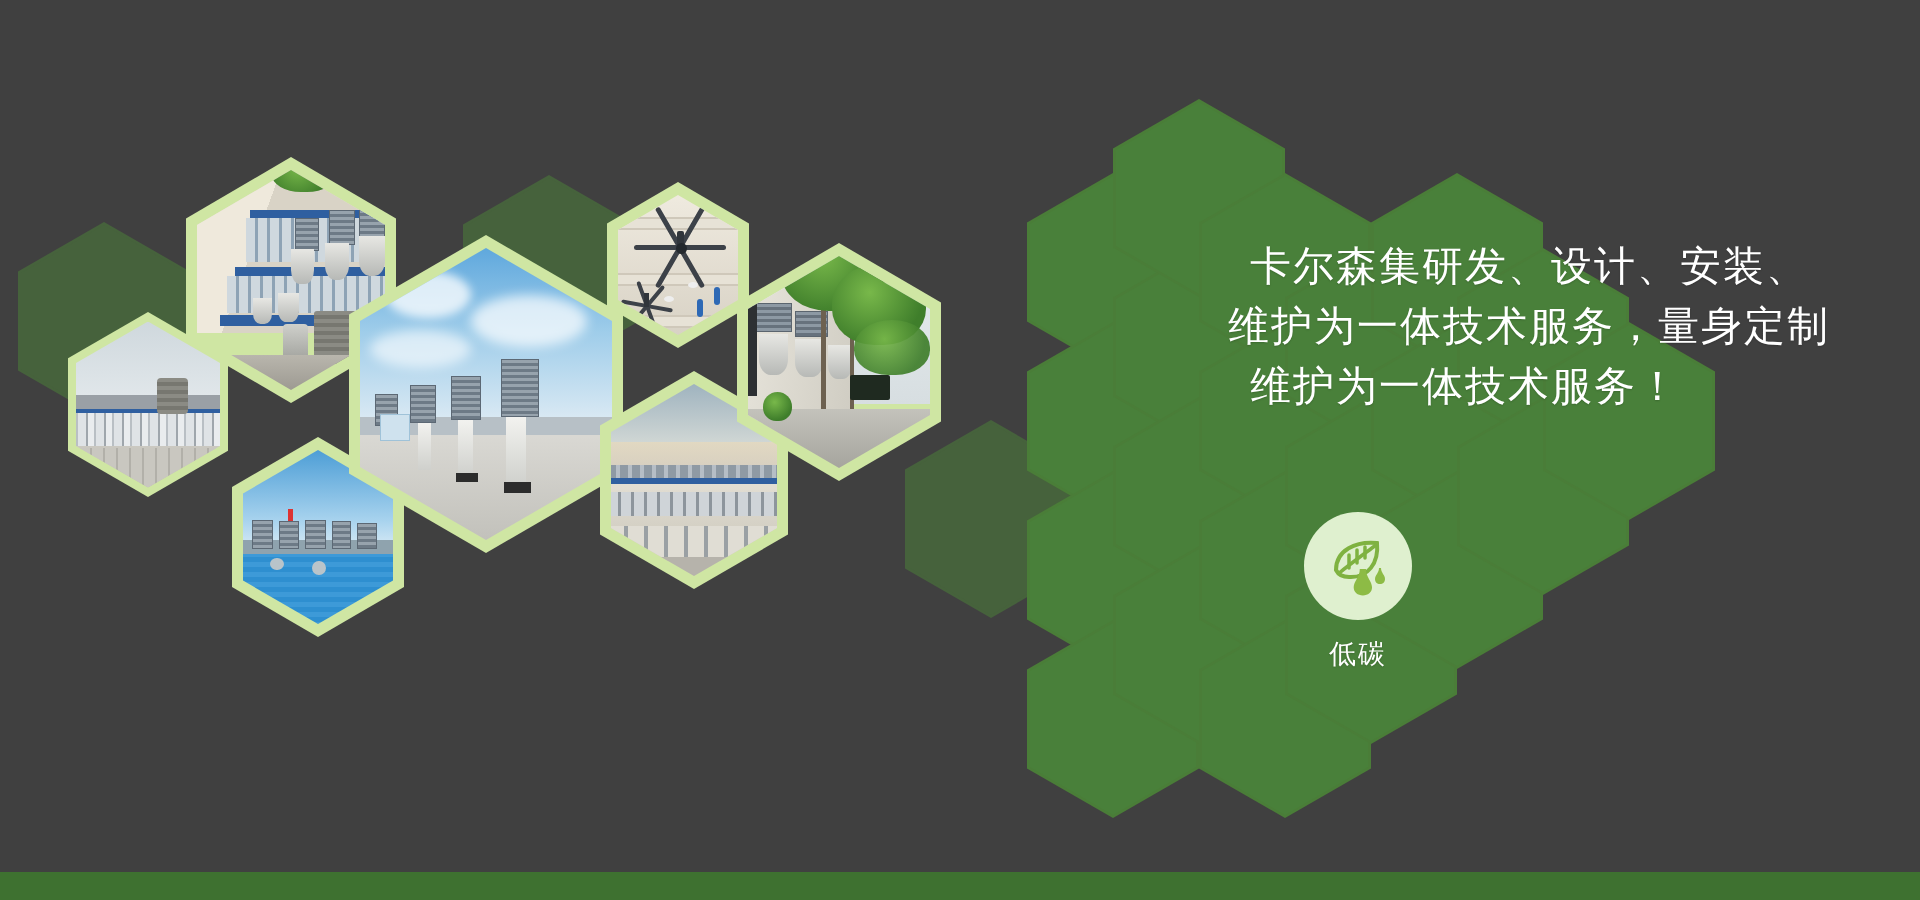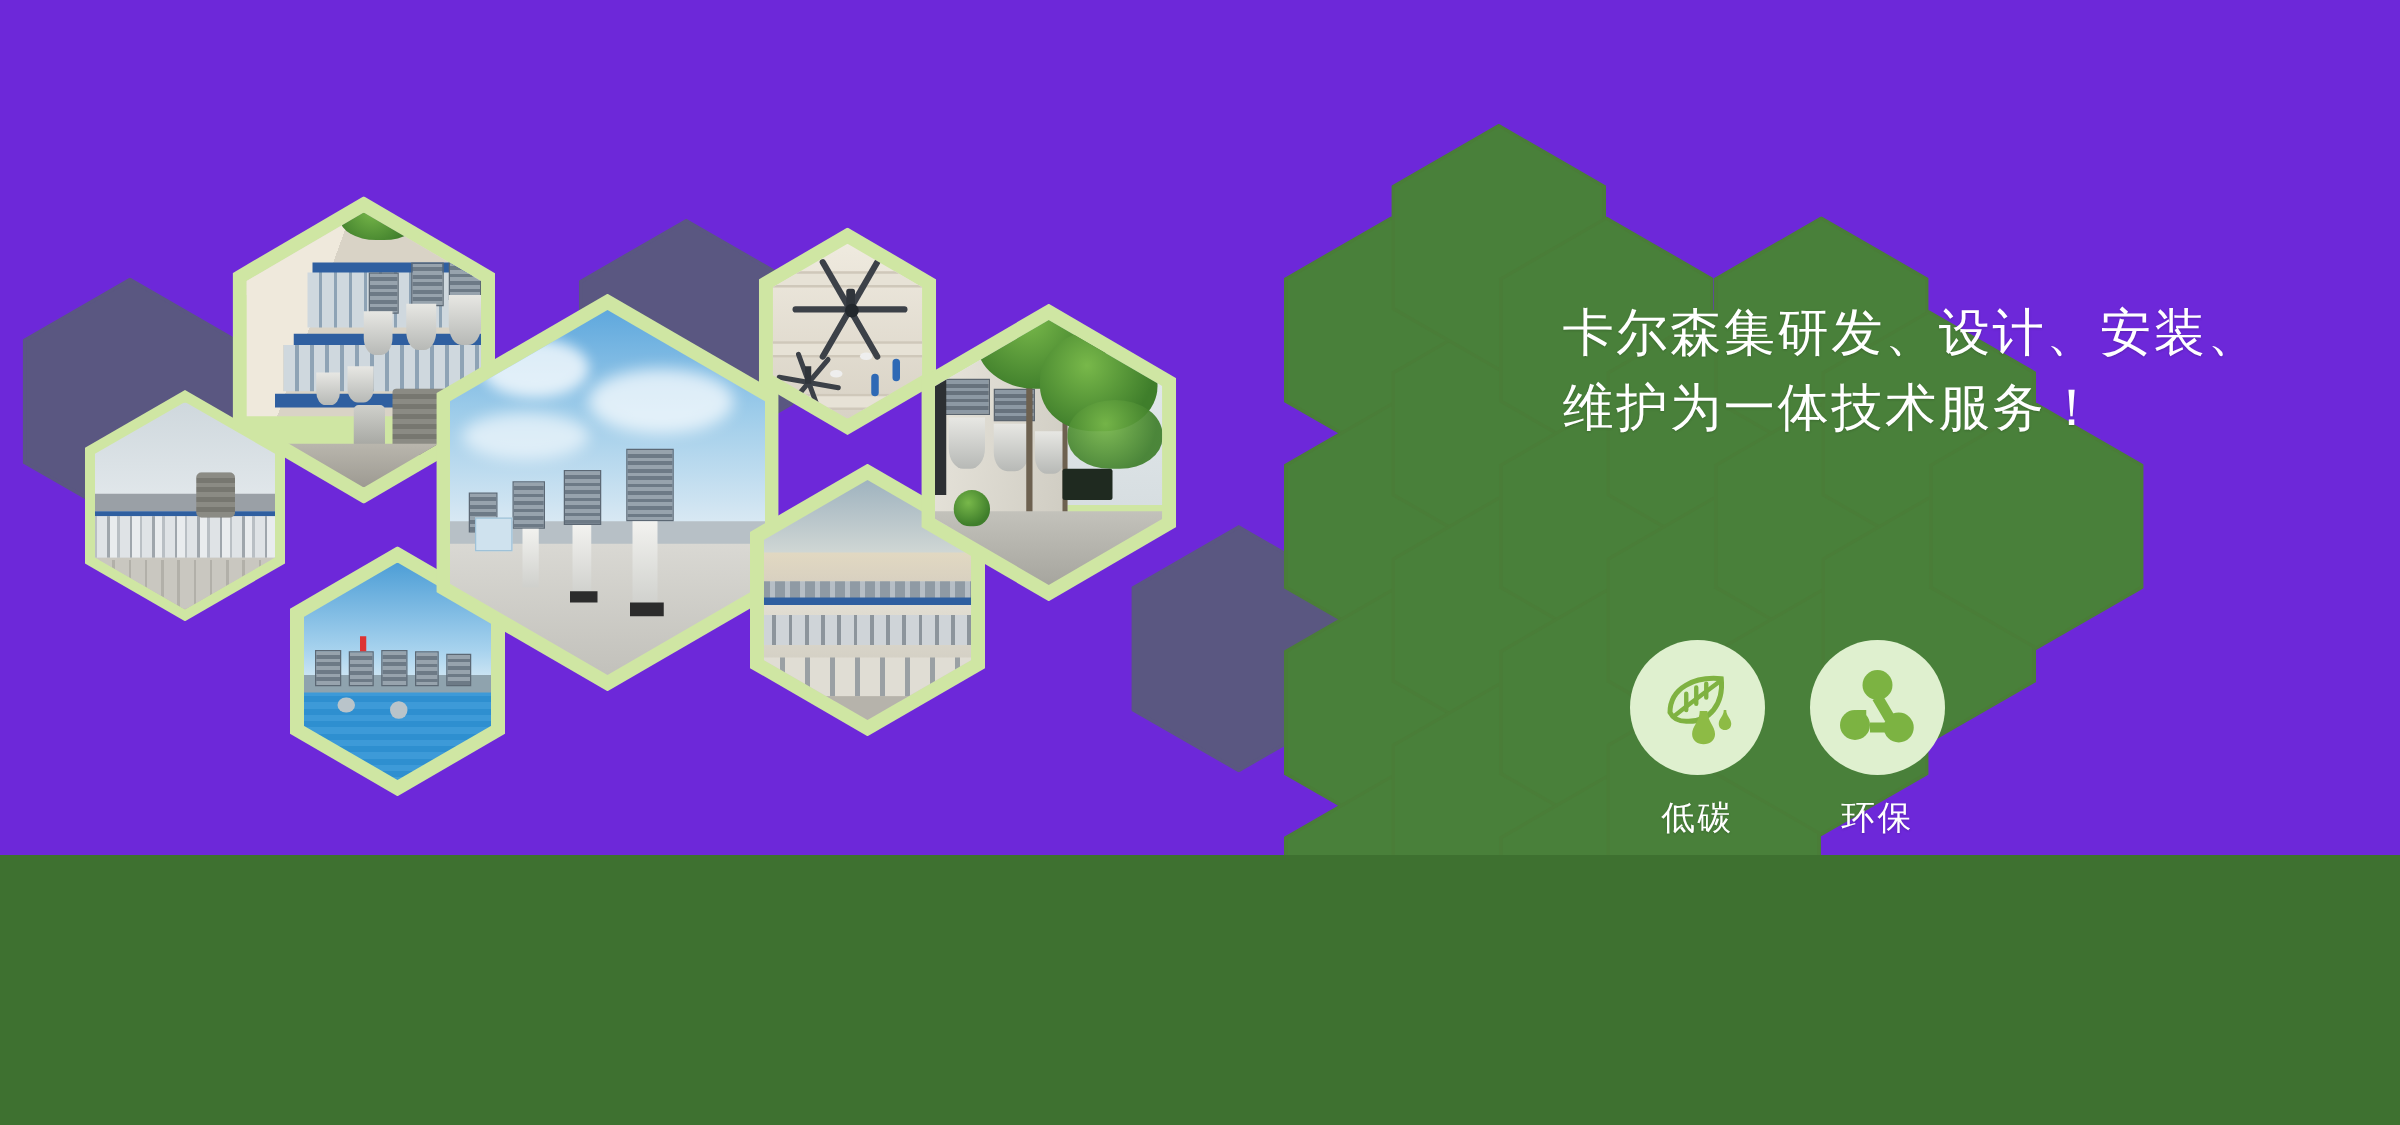--- a/index.html
+++ b/index.html
@@ -6,22 +6,22 @@
   html,body { width:1920px; height:900px; overflow:hidden; }
   body {
     font-family:"Liberation Sans","DejaVu Sans",sans-serif;
     background:#3e7130;
     position:relative;
   }
 
   
   #banner{
     position:absolute; inset:0;
-    width:1920px; height:684px;
-    background:#6d28d9;
+    width:1920px; height:872px;
+    background:#404040;
     overflow:hidden;
   }
 
   
   .honeycomb{
     position:absolute; inset:0;
     pointer-events:none;
   }
   .bg-hex{
     position:absolute;
@@ -323,50 +323,36 @@
         <div class="tree" style="left:58%;top:30%;width:42%;height:26%;opacity:.92;"></div>
         <div class="road" style="height:28%;background:linear-gradient(#c3c2bb,#a6a59e);"></div>
         <div style="position:absolute;left:56%;top:56%;width:22%;height:12%;background:#1f2a20;border-radius:2px;"></div>
         <div class="tree" style="left:8%;top:64%;width:16%;height:14%;"></div>
       </div>
     </div>
   </div>
 
   <div class="copy">
     <div class="line indent">卡尔森集研发、设计、安装、</div>
+    <div class="line">维护为一体技术服务，量身定制</div>
     <div class="line indent">维护为一体技术服务！</div>
   </div>
 
   <div class="features">
 
     <div class="feature">
       <div class="disc">
         <svg class="leaf-svg" width="72" height="72" viewBox="0 0 72 72">
           <path d="M14 40 C14 20 34 11 55 13 C57 33 46 48 27 47 C20 47 16 44 14 40 Z" fill="none" stroke="#7fb241" stroke-width="4"></path>
           <path d="M16 44 C28 34 42 24 54 15" fill="none" stroke="#7fb241" stroke-width="3.5"></path>
           <path d="M27 38 L27 25 M35 33 L35 20 M43 28 L43 17" stroke="#7fb241" stroke-width="3.5" stroke-linecap="round"></path>
           <path d="M40 44 C40 52 34 56 34 62 C34 67 38 70 43 70 C48 70 52 67 52 62 C52 56 46 52 46 44 Z" fill="#8dbb45" transform="translate(-3,-6) scale(1.02)"></path>
           <path d="M57 38 C57 43 53 45 53 49 C53 52 55 54 58 54 C61 54 63 52 63 49 C63 45 59 43 59 38 Z" fill="#8dbb45"></path>
         </svg>
       </div>
       <div class="cap">低碳</div>
     </div>
 
 
-    <div class="feature">
-      <div class="disc">
-        <svg class="eco-svg" width="68" height="68" viewBox="0 0 68 68">
-          <g fill="#7cb342">
-            <circle cx="34" cy="16" r="12"></circle>
-            <path d="M38 24 L48 41 L40 45 L30 28 Z"></path>
-            <circle cx="16" cy="48" r="12"></circle>
-            <path d="M17 36 L25 36 L25 48 L17 48 Z"></path>
-            <circle cx="51" cy="50" r="12"></circle>
-            <path d="M28 46 L52 46 L52 54 L28 54 Z"></path>
-          </g>
-        </svg>
-      </div>
-      <div class="cap">环保</div>
-    </div>
 
   </div>
 
 </div>
 
 </body></html>

